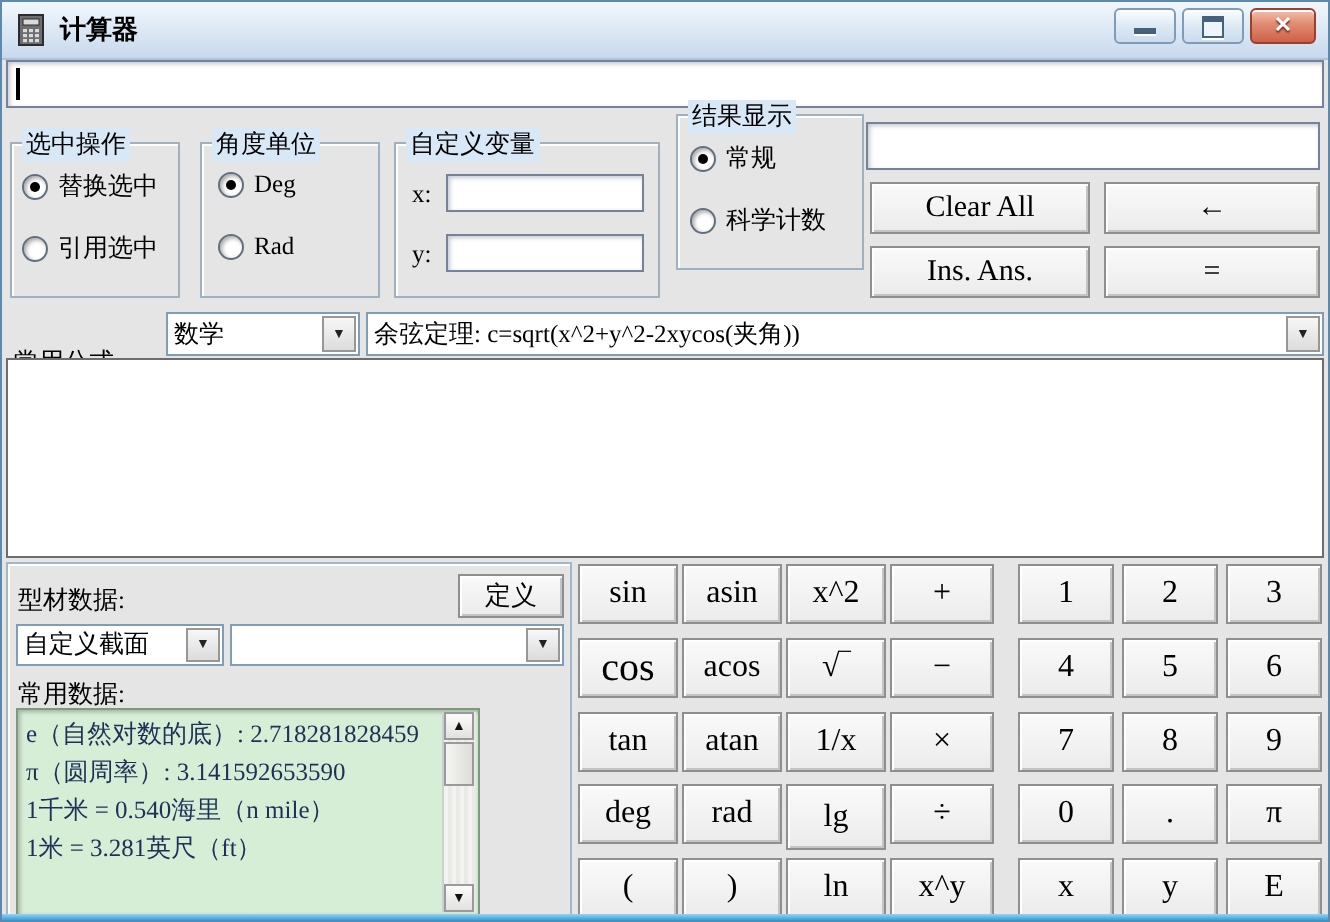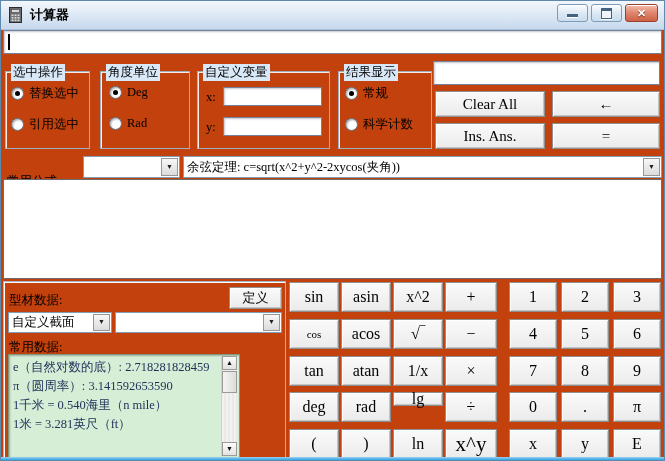--- a/index.html
+++ b/index.html
@@ -1,17 +1,17 @@
 <!DOCTYPE html>
 <html><head>
 <meta charset="utf-8">
 <style>
   html,body{margin:0;padding:0;}
   body{width:665px;height:461px;font-family:"Liberation Serif","DejaVu Serif",serif;-webkit-font-smoothing:antialiased;}
-  #window{position:relative;width:663px;height:459px;background:#c2410c;border:1px solid #5d89ad;overflow:hidden;}
+  #window{position:relative;width:663px;height:459px;background:#e5e5e5;border:1px solid #5d89ad;overflow:hidden;}
   #window::after{content:"";position:absolute;left:0;right:0;bottom:0;height:3px;background:linear-gradient(#9fd0ee,#2da4e4);}
 
   
   .titlebar{position:absolute;left:0;top:0;width:100%;height:28px;background:linear-gradient(#f3f7fc,#d4e2f2 70%,#c8d9ec);border-bottom:1px solid #aec3d9;display:flex;align-items:center;}
   .app-icon{width:16px;height:16px;margin:0 6px 0 7px;}
   .title-text{font-size:13px;font-weight:bold;color:#000;}
   .win-controls{position:absolute;right:6px;top:3px;display:flex;gap:3px;}
   .winbtn{width:29px;height:16px;border-radius:3px;border:1px solid #7e9cba;background:linear-gradient(#fcfdfe,#dde9f4 50%,#cadcee);display:flex;align-items:center;justify-content:center;box-shadow:inset 0 1px 0 #fff;}
   .winbtn.close{width:31px;border:1px solid #99402f;background:linear-gradient(#f4c0ad,#e08a71 45%,#cf6048);}
   .glyph-min{width:11px;height:3px;background:#44617e;box-shadow:0 1px 0 #fff;margin-top:5px;}
@@ -106,40 +106,41 @@
   </div>
 
   <div class="groupbox" style="left:196px;top:70px;width:133px;height:78px;">
     <div class="legend">自定义变量</div>
     <div class="plain-label" style="left:8px;top:18px;">x:</div>
     <input class="tfield" style="left: 25px; top: 15px; width: 99px; height: 19px;" value="">
     <div class="plain-label" style="left:8px;top:48px;">y:</div>
     <input class="tfield" style="left: 25px; top: 45px; width: 99px; height: 19px;" value="">
   </div>
 
-  <div class="groupbox" style="left:337px;top:70px;width:94px;height:78px;text-align:right;">
+  <div class="groupbox" style="left:337px;top:56px;width:94px;height:78px;text-align:right;">
     <div class="legend">结果显示</div>
     <div class="radio-row" style="left:6px;top:13px;">
       <span class="radio checked"></span>
       <span>常规</span>
     </div>
     <div class="radio-row" style="left:6px;top:44px;">
       <span class="radio"></span>
       <span>科学计数</span>
     </div>
   </div>
 
   <input class="tfield" style="left: 432px; top: 60px; width: 227px; height: 24px;" value="">
   <div class="push" style="left:434px;top:90px;width:110px;height:26px;">Clear All</div>
   <div class="push" style="left:551px;top:90px;width:108px;height:26px;">←</div>
   <div class="push" style="left:434px;top:122px;width:110px;height:26px;">Ins. Ans.</div>
   <div class="push" style="left:551px;top:122px;width:108px;height:26px;">=</div>
 
   <div class="plain-label" style="left:6px;top:172px;">常用公式:</div>
   <div class="combo" style="left:82px;top:155px;width:97px;height:22px;">
+    <span class="txt">数学</span>
     <span class="arrow-btn">
         <span>▼</span>
       </span>
   </div>
   <div class="combo" style="left:182px;top:155px;width:479px;height:22px;">
     <span class="txt">余弦定理: c=sqrt(x^2+y^2-2xycos(夹角))</span>
     <span class="arrow-btn">
         <span>▼</span>
       </span>
   </div>
@@ -180,43 +181,43 @@
   </div>
 
   <div id="keypad">
       <div class="push" style="left: 288px; top: 281px; width: 50px; height: 30px; font-size: 16px;">sin</div>
       <div class="push" style="left: 340px; top: 281px; width: 50px; height: 30px; font-size: 16px;">asin</div>
       <div class="push" style="left: 392px; top: 281px; width: 50px; height: 30px; font-size: 16px;">x^2</div>
       <div class="push" style="left: 444px; top: 281px; width: 52px; height: 30px; font-size: 16px;">+</div>
       <div class="push" style="left: 508px; top: 281px; width: 48px; height: 30px; font-size: 16px;">1</div>
       <div class="push" style="left: 560px; top: 281px; width: 48px; height: 30px; font-size: 16px;">2</div>
       <div class="push" style="left: 612px; top: 281px; width: 48px; height: 30px; font-size: 16px;">3</div>
-      <div class="push" style="left: 288px; top: 318px; width: 50px; height: 30px; font-size: 11px;">cos</div>
+      <div class="push" style="left: 288px; top: 318px; width: 50px; height: 30px; font-size: 20px;">cos</div>
       <div class="push" style="left: 340px; top: 318px; width: 50px; height: 30px; font-size: 16px;">acos</div>
       <div class="push" style="left: 392px; top: 318px; width: 50px; height: 30px; font-size: 16px;">√‾</div>
       <div class="push" style="left: 444px; top: 318px; width: 52px; height: 30px; font-size: 16px;">−</div>
       <div class="push" style="left: 508px; top: 318px; width: 48px; height: 30px; font-size: 16px;">4</div>
       <div class="push" style="left: 560px; top: 318px; width: 48px; height: 30px; font-size: 16px;">5</div>
       <div class="push" style="left: 612px; top: 318px; width: 48px; height: 30px; font-size: 16px;">6</div>
       <div class="push" style="left: 288px; top: 355px; width: 50px; height: 30px; font-size: 16px;">tan</div>
       <div class="push" style="left: 340px; top: 355px; width: 50px; height: 30px; font-size: 16px;">atan</div>
       <div class="push" style="left: 392px; top: 355px; width: 50px; height: 30px; font-size: 16px;">1/x</div>
       <div class="push" style="left: 444px; top: 355px; width: 52px; height: 30px; font-size: 16px;">×</div>
       <div class="push" style="left: 508px; top: 355px; width: 48px; height: 30px; font-size: 16px;">7</div>
       <div class="push" style="left: 560px; top: 355px; width: 48px; height: 30px; font-size: 16px;">8</div>
       <div class="push" style="left: 612px; top: 355px; width: 48px; height: 30px; font-size: 16px;">9</div>
       <div class="push" style="left: 288px; top: 391px; width: 50px; height: 30px; font-size: 16px;">deg</div>
       <div class="push" style="left: 340px; top: 391px; width: 50px; height: 30px; font-size: 16px;">rad</div>
-      <div class="push" style="left: 392px; top: 391px; width: 50px; height: 14px; font-size: 16px;">lg</div>
+      <div class="push" style="left: 392px; top: 391px; width: 50px; height: 33px; font-size: 16px;">lg</div>
       <div class="push" style="left: 444px; top: 391px; width: 52px; height: 30px; font-size: 16px;">÷</div>
       <div class="push" style="left: 508px; top: 391px; width: 48px; height: 30px; font-size: 16px;">0</div>
       <div class="push" style="left: 560px; top: 391px; width: 48px; height: 30px; font-size: 16px;">.</div>
       <div class="push" style="left: 612px; top: 391px; width: 48px; height: 30px; font-size: 16px;">π</div>
       <div class="push" style="left: 288px; top: 428px; width: 50px; height: 30px; font-size: 16px;">(</div>
       <div class="push" style="left: 340px; top: 428px; width: 50px; height: 30px; font-size: 16px;">)</div>
       <div class="push" style="left: 392px; top: 428px; width: 50px; height: 30px; font-size: 16px;">ln</div>
-      <div class="push" style="left: 444px; top: 428px; width: 52px; height: 30px; font-size: 21px;">x^y</div>
+      <div class="push" style="left: 444px; top: 428px; width: 52px; height: 30px; font-size: 16px;">x^y</div>
       <div class="push" style="left: 508px; top: 428px; width: 48px; height: 30px; font-size: 16px;">x</div>
       <div class="push" style="left: 560px; top: 428px; width: 48px; height: 30px; font-size: 16px;">y</div>
       <div class="push" style="left: 612px; top: 428px; width: 48px; height: 30px; font-size: 16px;">E</div>
     </div>
 
 </div>
 
 </body></html>

